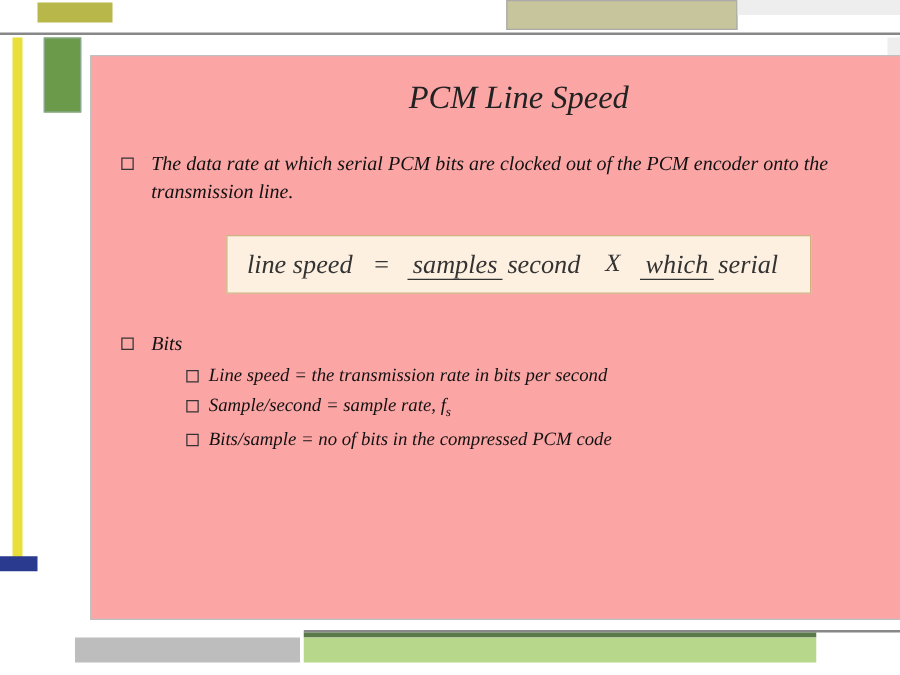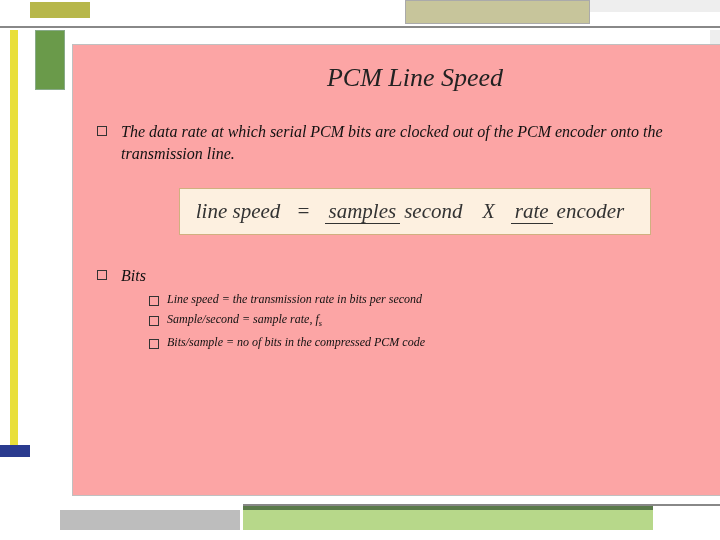--- a/index.html
+++ b/index.html
@@ -100,21 +100,21 @@
   .sub-list {
     margin-left: 28px;
     margin-top: 4px;
   }
   .sub-item {
     display: flex;
     align-items: flex-start;
     margin-bottom: 4px;
   }
   .sub-item .bullet-box { margin-top: 5px; margin-right: 8px; }
-  .sub-item .bullet-text { font-size: 12px; }
+  .sub-item .bullet-text { font-size: 15px; }
   sub { font-size: 0.7em; }
 </style>
 </head>
 <body>
 
 <div class="top-bar-outer">
   <div class="top-seg-1"></div>
   <div class="top-seg-2"></div>
   <div class="top-seg-3"></div>
 </div>
@@ -140,22 +140,22 @@
   <div class="formula-wrap">
     <div class="formula">
       <span class="lhs">line speed</span>
       <span class="eq">=</span>
       <span class="frac">
         <span class="num">samples</span>
         <span class="den">second</span>
       </span>
       <span class="mult">X</span>
       <span class="frac">
-        <span class="num">rate</span>
-        <span class="den">encoder</span>
+        <span class="num">which</span>
+        <span class="den">serial</span>
       </span>
     </div>
   </div>
 
   <div class="bullet-row" style="margin-bottom:4px;">
     <div class="bullet-box"></div>
     <div style="flex:1">
       <div class="bullet-text">Bits</div>
       <div class="sub-list">
         <div class="sub-item">

